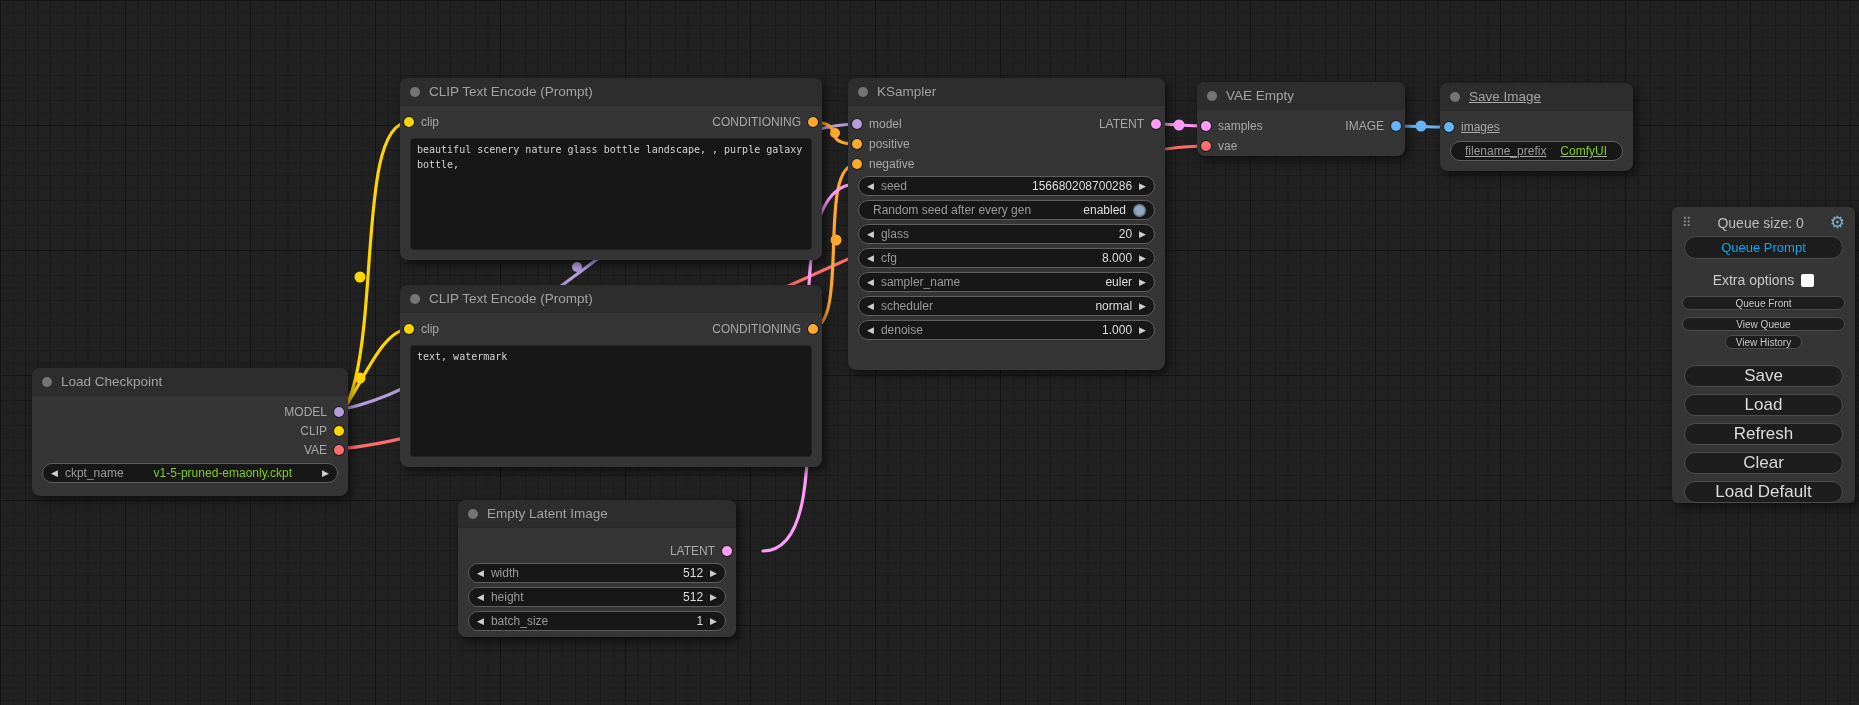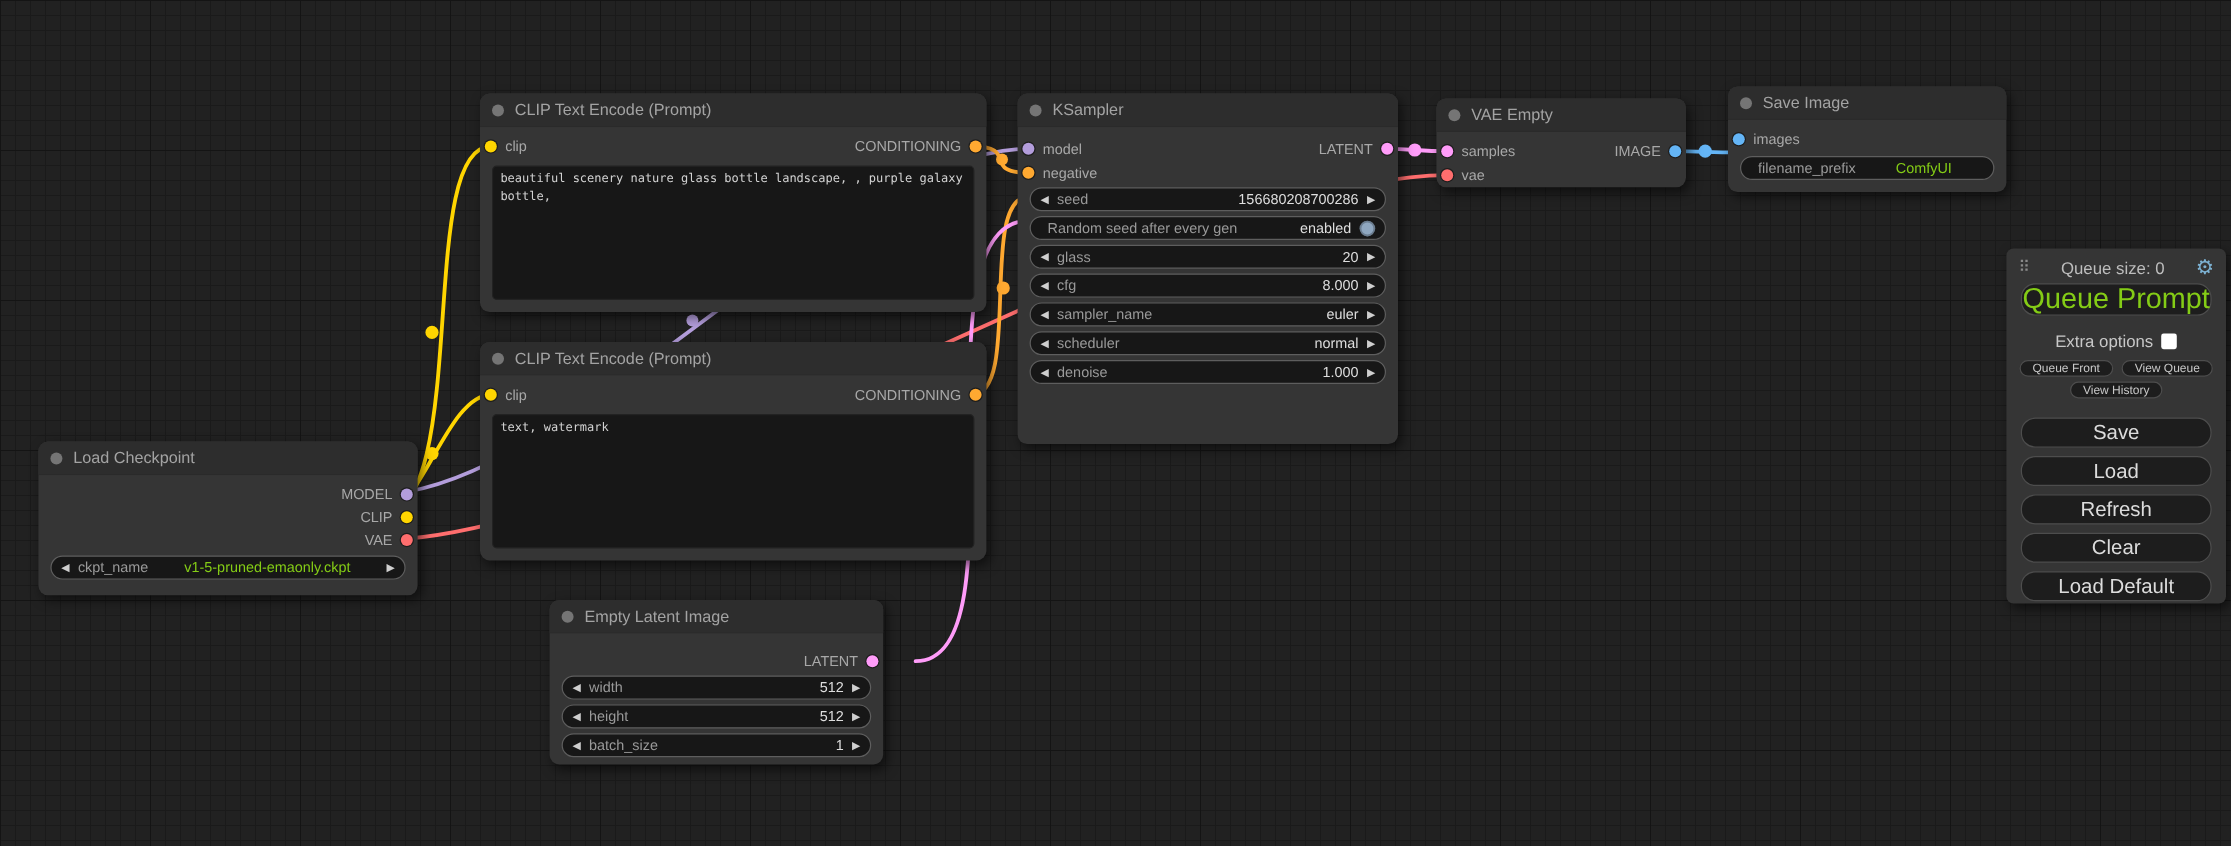--- a/index.html
+++ b/index.html
@@ -66,24 +66,24 @@
   }
   .qp-header { display:flex; align-items:center; padding:7px 10px 0; }
   .qp-handle { color:#8a8a8a; font-size:13px; cursor:move; }
   .qp-size { flex:1; text-align:center; color:#bdbdbd; font-size:14px; }
   .qp-gear { color:var(--c-gear); font-size:17px; line-height:1; cursor:pointer; }
   .btn {
     background:#1d1d1d; border:1px solid #4d4d4d; color:#dcdcdc;
     border-radius:12px; cursor:pointer; font-family:inherit;
     display:flex; align-items:center; justify-content:center;
   }
-  .qp-main { margin:5px 12px 0; height:27px; font-size:24px; color:#84cc16; }
+  .qp-main { margin:5px 12px 0; height:27px; font-size:13px; color:#0ea5e9; }
   .qp-extra { margin-top:13px; display:flex; align-items:center; justify-content:center; gap:7px; color:#c8c8c8; font-size:14px; }
   .qp-check { width:13px; height:13px; background:#ffffff; border-radius:2px; cursor:pointer; }
-  .qp-smallrow { margin:8px 10px 0; display:flex; justify-content:center; gap:7px; }
+  .qp-smallrow { margin:8px 10px 0; display:flex; justify-content:center; gap:7px;flex-direction:column; }
   .btn-small { height:14px; font-size:10px; border-radius:8px; padding:0 10px; color:#c8c8c8; }
   .qp-historyrow { margin-top:4px; display:flex; justify-content:center; }
   .btn-big { margin:7px 12px 0; height:25px; font-size:17px; }
   .btn-big.first { margin-top:16px; }
 </style>
 </head>
 <body>
 
 <svg id="links" width="1859" height="705" viewBox="0 0 1859 705">
   <path d="M315,450 C540,450 985,146 1206,146" style="stroke:var(--c-vae)"></path>
@@ -189,20 +189,26 @@
         <span class="sl">model</span>
       </div>
       <div class="outslot">
         <span class="sl">LATENT</span>
         <span class="dot" style="background:var(--c-latent)"></span>
       </div>
     </div>
     <div class="row">
       <div class="inslot">
         <span class="dot" style="background:var(--c-conditioning)"></span>
+        <span class="sl">positive</span>
+      </div>
+    </div>
+    <div class="row">
+      <div class="inslot">
+        <span class="dot" style="background:var(--c-conditioning)"></span>
         <span class="sl">negative</span>
       </div>
     </div>
     <div class="widget" style="margin-top:2px;">
       <span class="arr">◀</span>
       <span class="wl">seed</span>
       <span class="wv">156680208700286</span>
       <span class="arr">▶</span>
     </div>
     <div class="widget">
@@ -261,21 +267,21 @@
     </div>
     <div class="row">
       <div class="inslot">
         <span class="dot" style="background:var(--c-vae)"></span>
         <span class="sl">vae</span>
       </div>
     </div>
   </div>
 </div>
 
-<div class="node" style="left:1440px; top:72px; width:232px; height:88px;">
+<div class="node" style="left:1440px; top:83px; width:193px; height:88px;text-decoration:underline;">
   <div class="title">
     <span class="tdot"></span>
     <span>Save Image</span>
   </div>
   <div class="slots">
     <div class="row">
       <div class="inslot">
         <span class="dot" style="background:var(--c-image)"></span>
         <span class="sl">images</span>
       </div>

